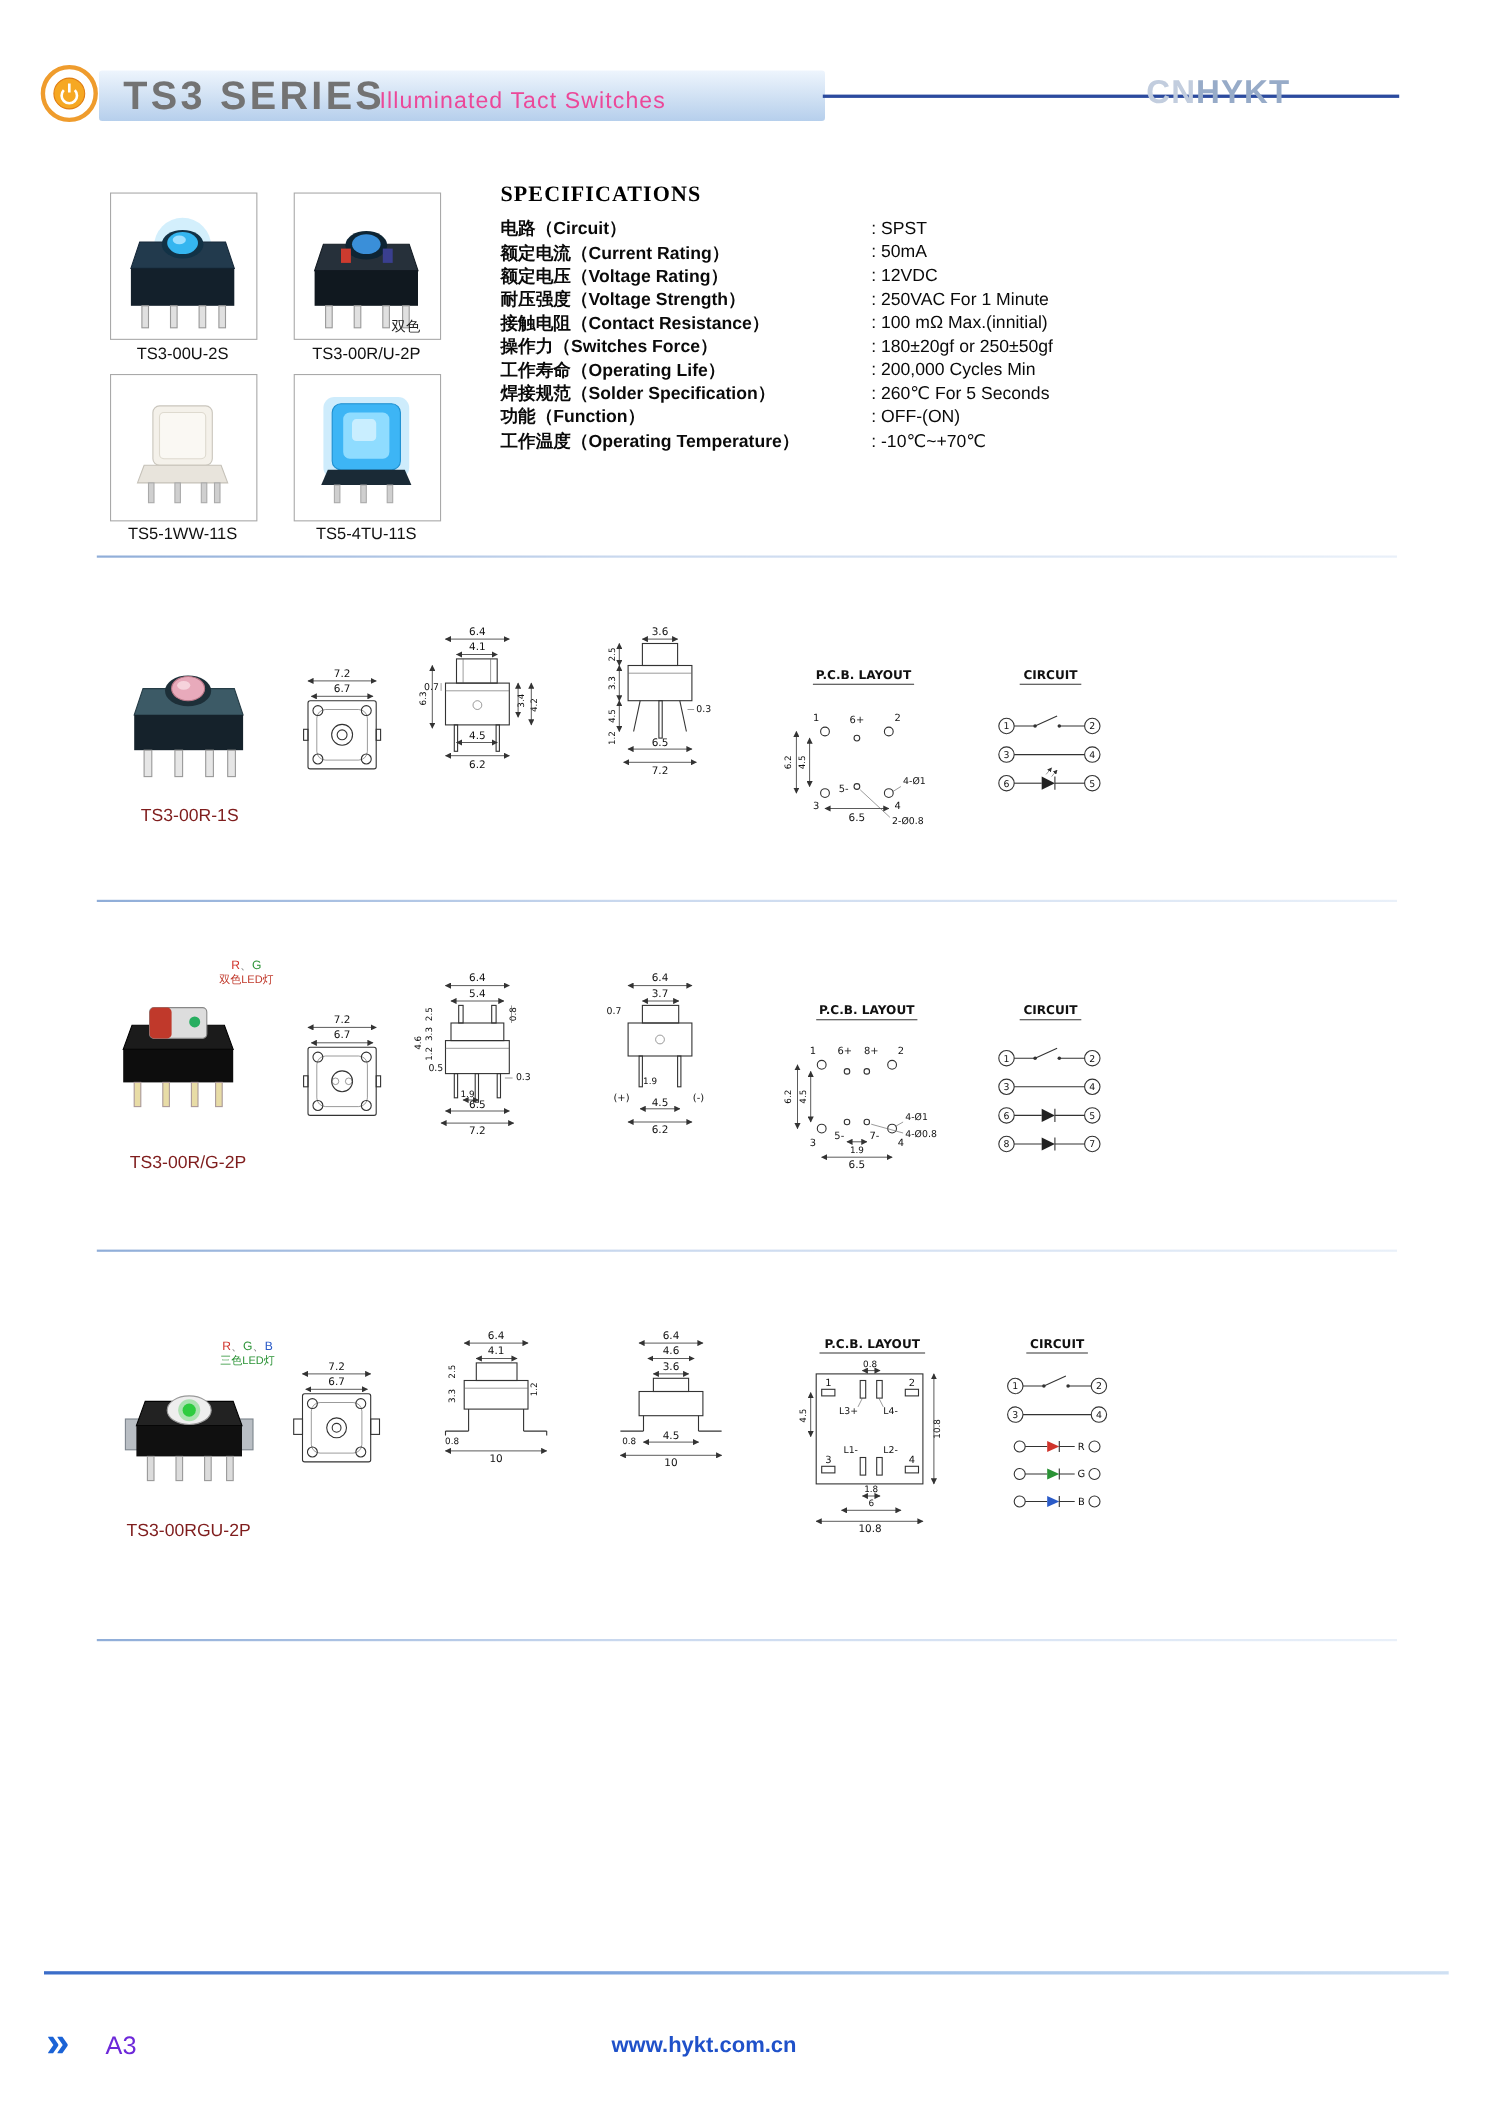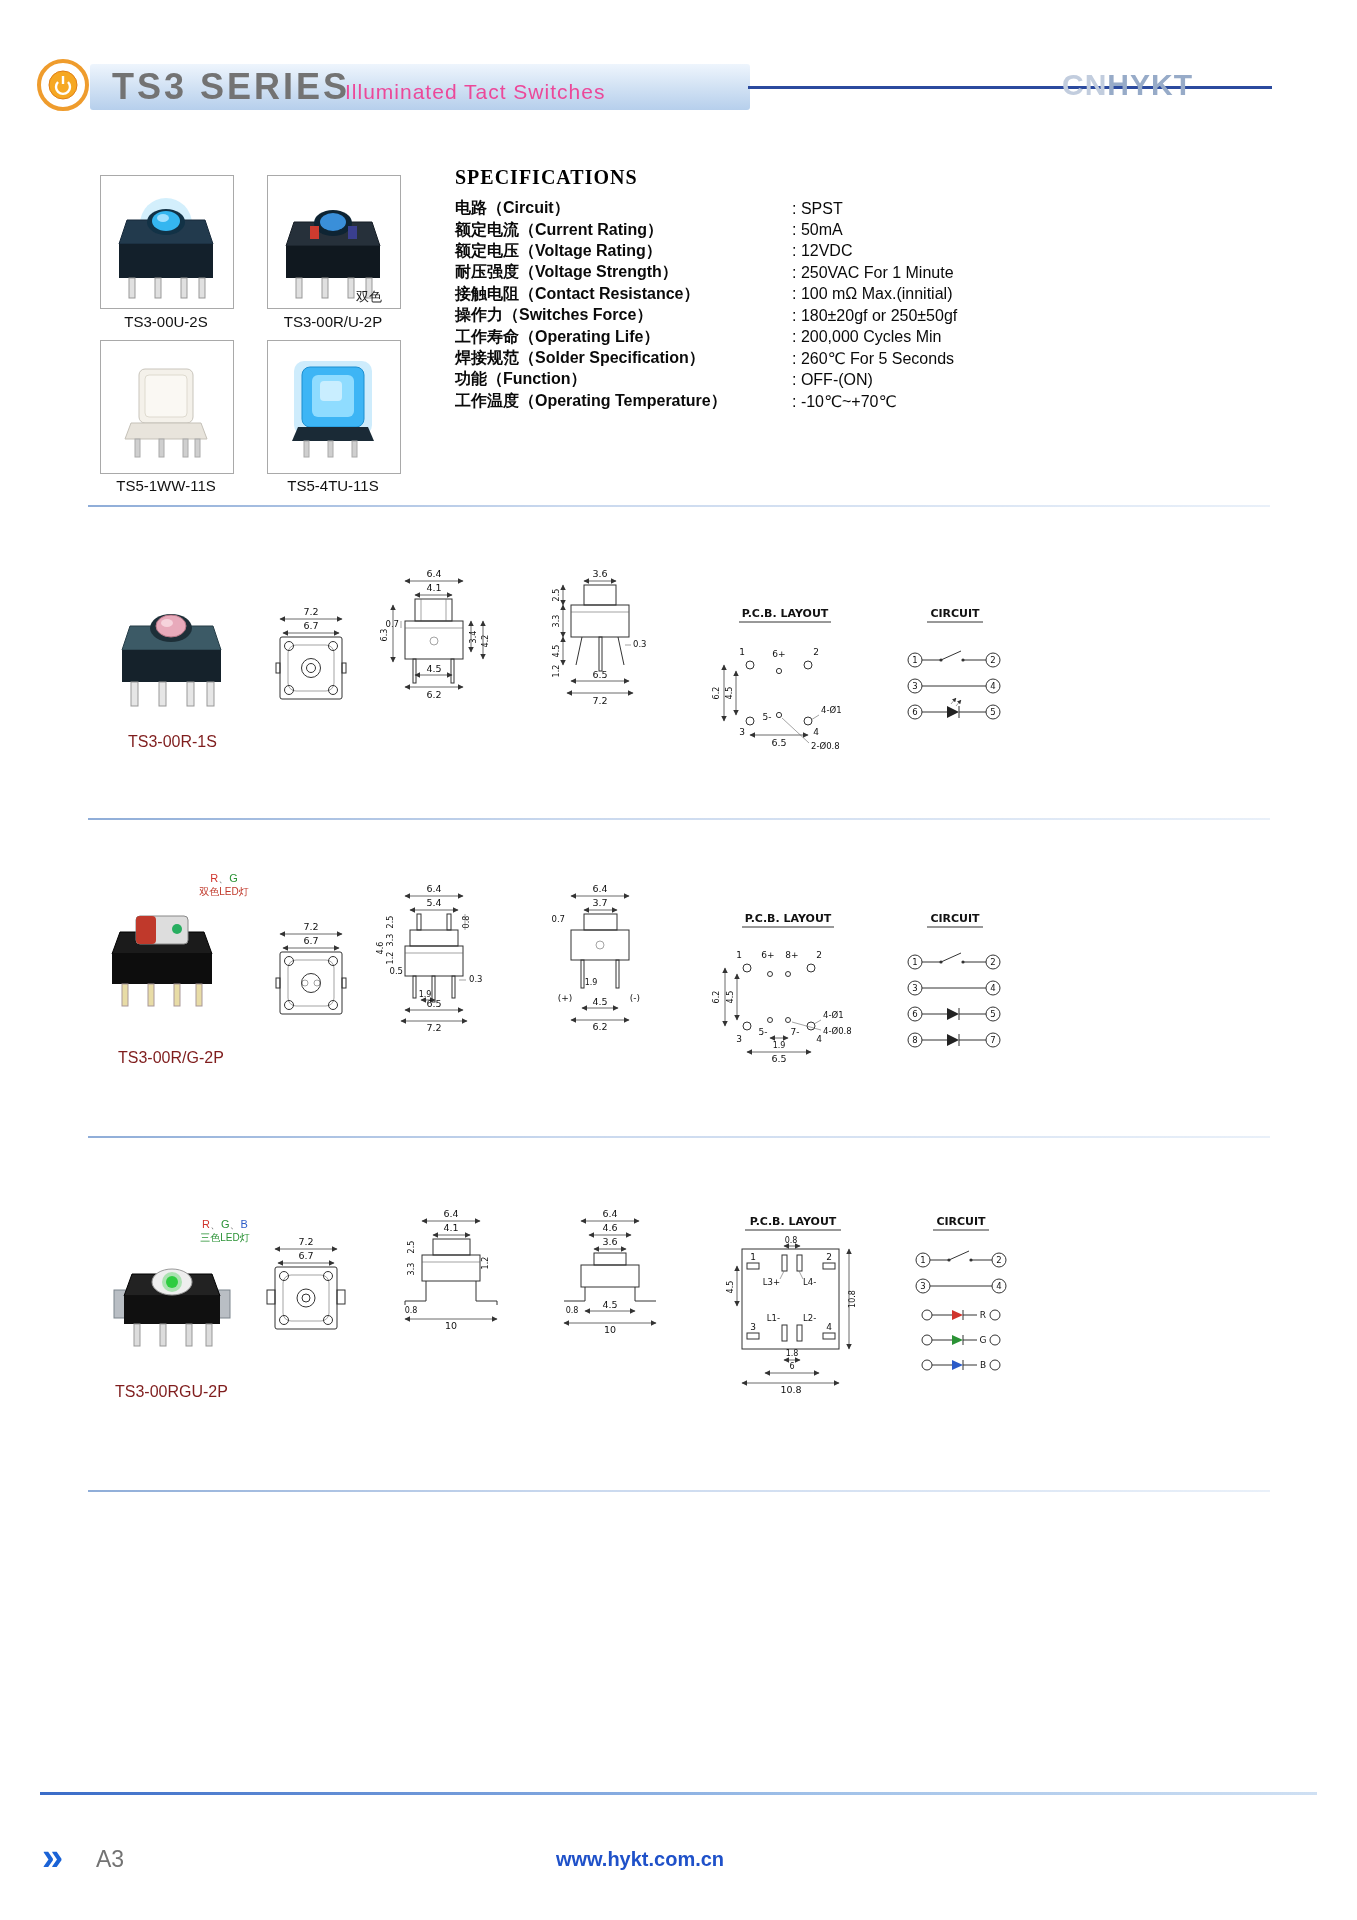--- a/index.html
+++ b/index.html
@@ -6,21 +6,21 @@
   .page{position:relative;width:1357px;height:1920px;background:#fff;overflow:hidden;
         font-family:"Liberation Sans","DejaVu Sans",sans-serif;color:#111;}
   .abs{position:absolute;}
 
   
   .hdr-bar{position:absolute;left:90px;top:64px;width:660px;height:46px;
            background:linear-gradient(180deg,#eef5fd 0%,#cfe0f3 55%,#b6cfec 100%);border-radius:3px;}
   .hdr-title{position:absolute;left:112px;top:66px;font-size:36px;font-weight:bold;color:#737373;letter-spacing:3px;}
   .hdr-sub{position:absolute;left:345px;top:80px;font-size:21px;color:#ec4899;letter-spacing:1px;}
   .brand-line{position:absolute;left:748px;top:86px;width:524px;height:3px;background:#2b4a9e;}
-  .brand{position:absolute;left:1042px;top:68px;font-size:30px;font-weight:bold;letter-spacing:1px;margin-left:20px;}
+  .brand{position:absolute;left:1042px;top:68px;font-size:30px;font-weight:bold;letter-spacing:1px;}
   .brand .b1{color:#c2cdde;}
   .brand .b2{color:#97abc8;}
 
   
   .card{position:absolute;width:132px;height:132px;border:1px solid #a9a9a9;background:#fff;}
   .plabel{position:absolute;width:132px;text-align:center;font-size:15px;color:#111;}
   .note{position:absolute;font-size:13px;color:#222;}
 
   
   .spec-title{position:absolute;left:455px;top:166px;font-family:"Liberation Serif","DejaVu Serif",serif;
@@ -36,21 +36,21 @@
   .div-b{position:absolute;left:40px;width:1277px;top:1792px;height:3px;
        background:linear-gradient(90deg,#3a6cc8,#9fc0e8 60%,#cfe0f3);}
 
   
   .model{position:absolute;font-size:16px;color:#7f1d1d;}
   .lednote{position:absolute;font-size:11px;line-height:13px;text-align:center;}
   .lednote .l2{font-size:10px;}
 
   
   .chev{position:absolute;left:42px;top:1836px;font-size:38px;font-weight:bold;color:#1b63d6;}
-  .page-no{position:absolute;left:96px;top:1846px;font-size:23px;color:#737373;}
+  .page-no{position:absolute;left:96px;top:1846px;font-size:23px;color:#6d28d9;}
   .site{position:absolute;left:400px;top:1848px;width:480px;text-align:center;
         font-size:20px;color:#1f51c9;font-weight:bold;}
 
   
   svg .ln{fill:none;stroke:#333;stroke-width:1;}
   svg .lnt{fill:none;stroke:#666;stroke-width:.6;}
   svg .dim{fill:none;stroke:#444;stroke-width:.8;}
   svg text{font-family:"DejaVu Sans",sans-serif;fill:#111;}
   svg .d{font-size:9.5px;text-anchor:middle;}
   svg .ds{font-size:8px;text-anchor:middle;}

